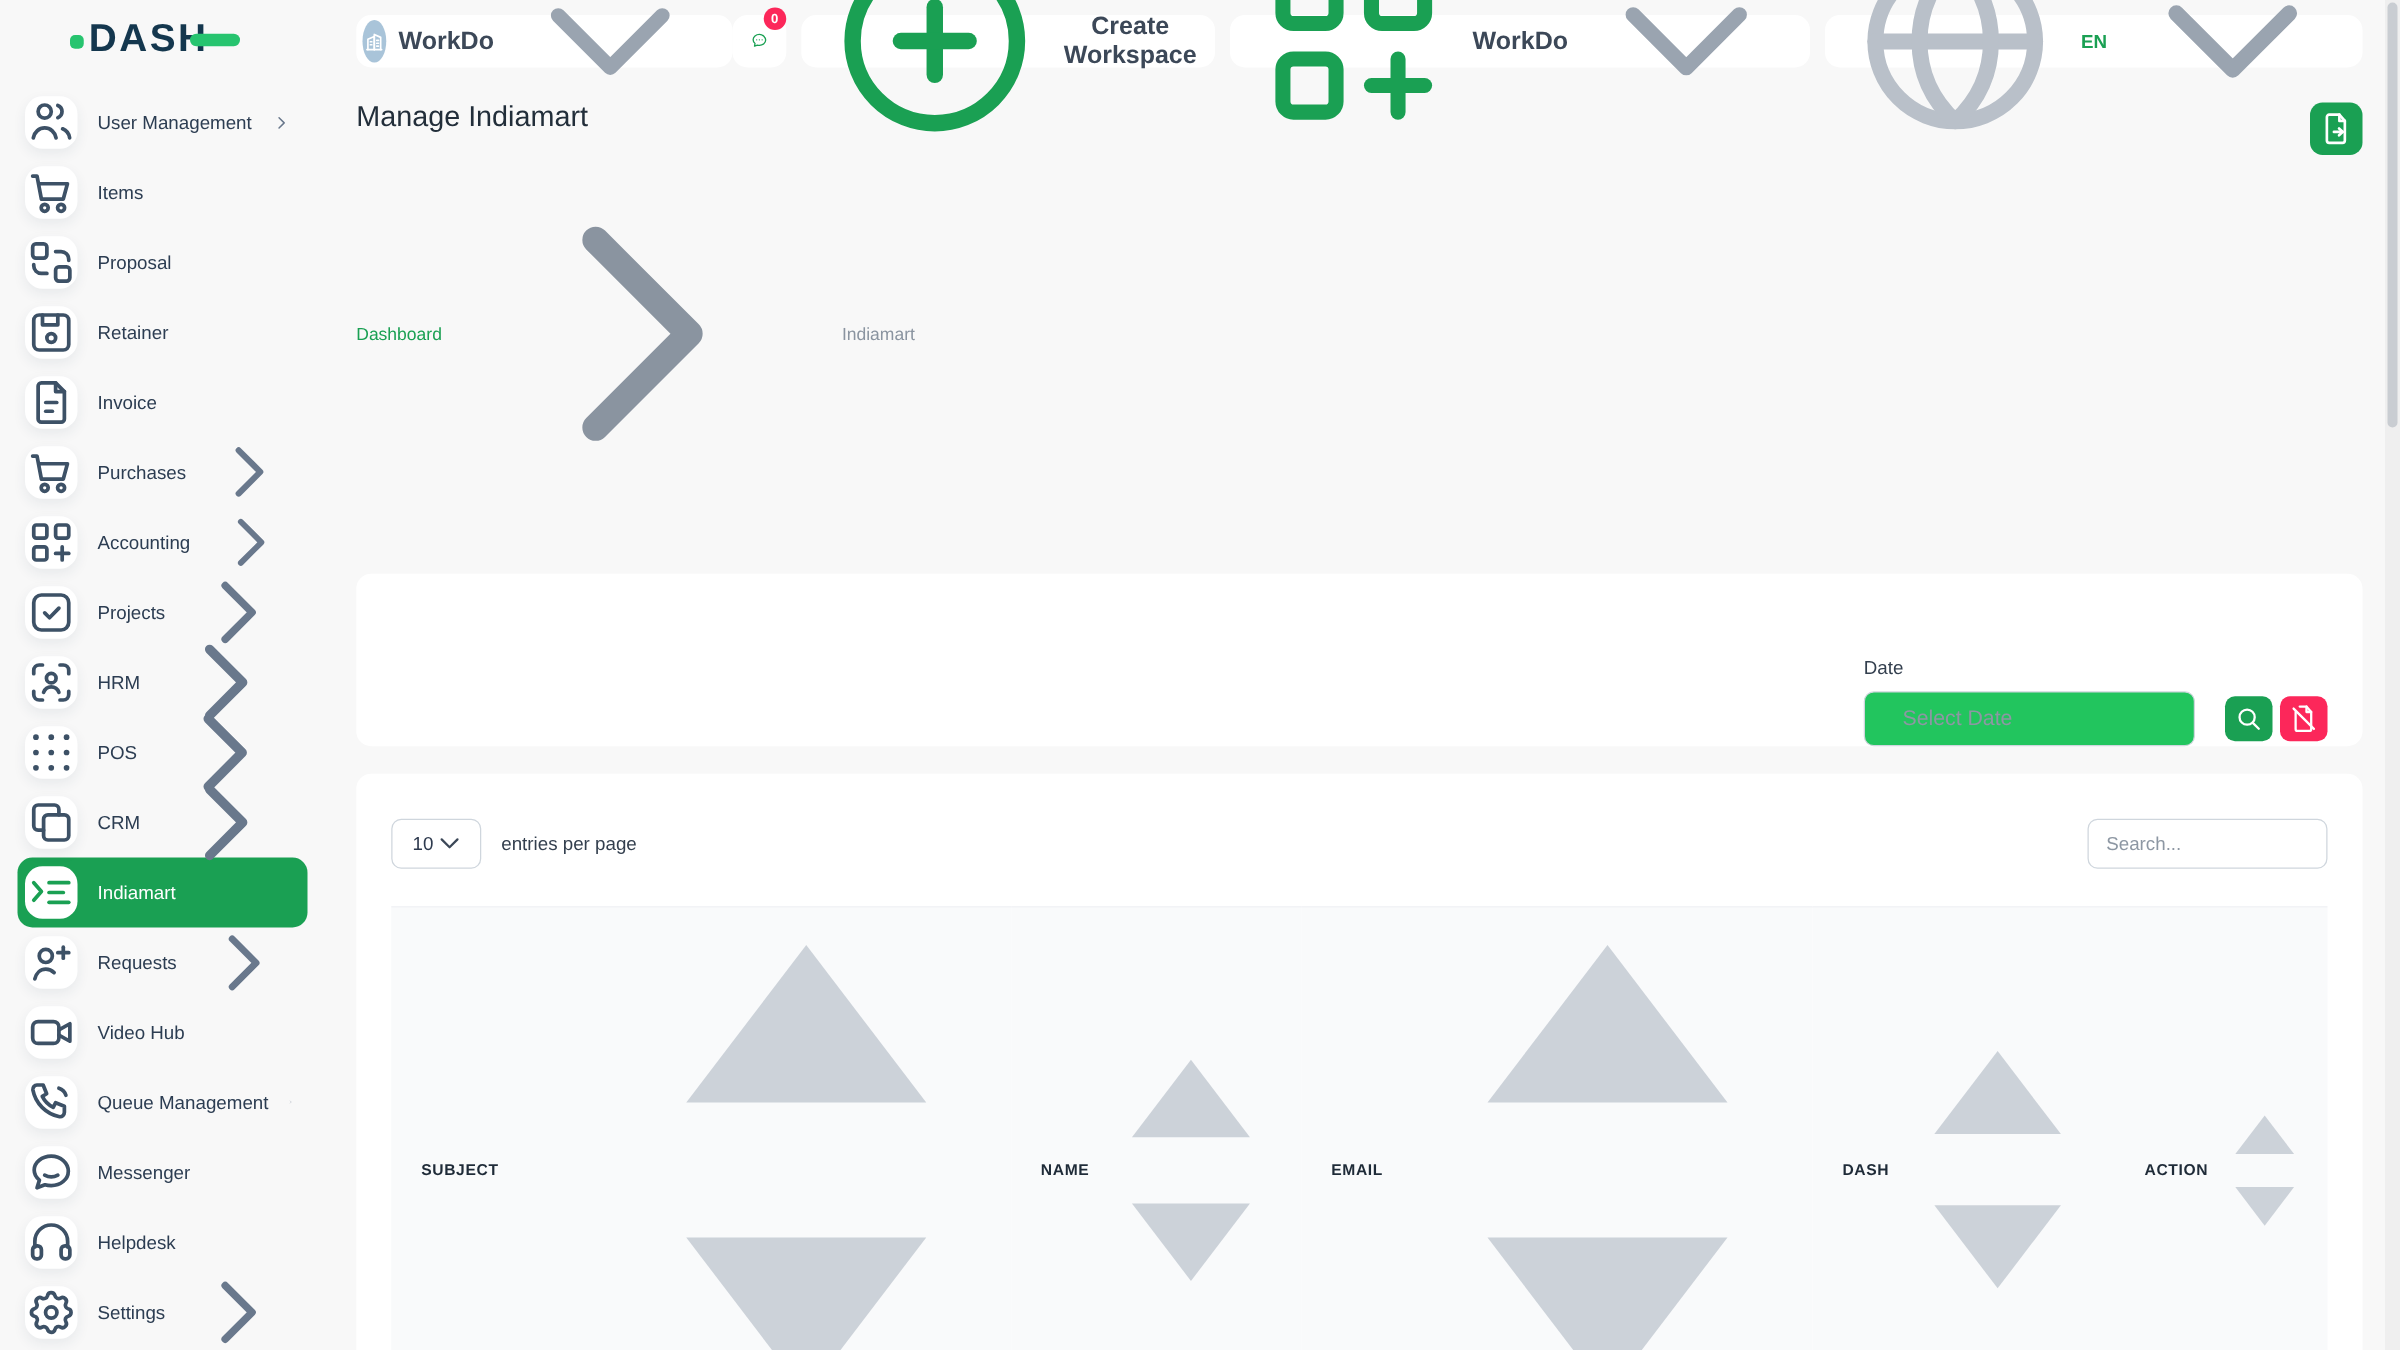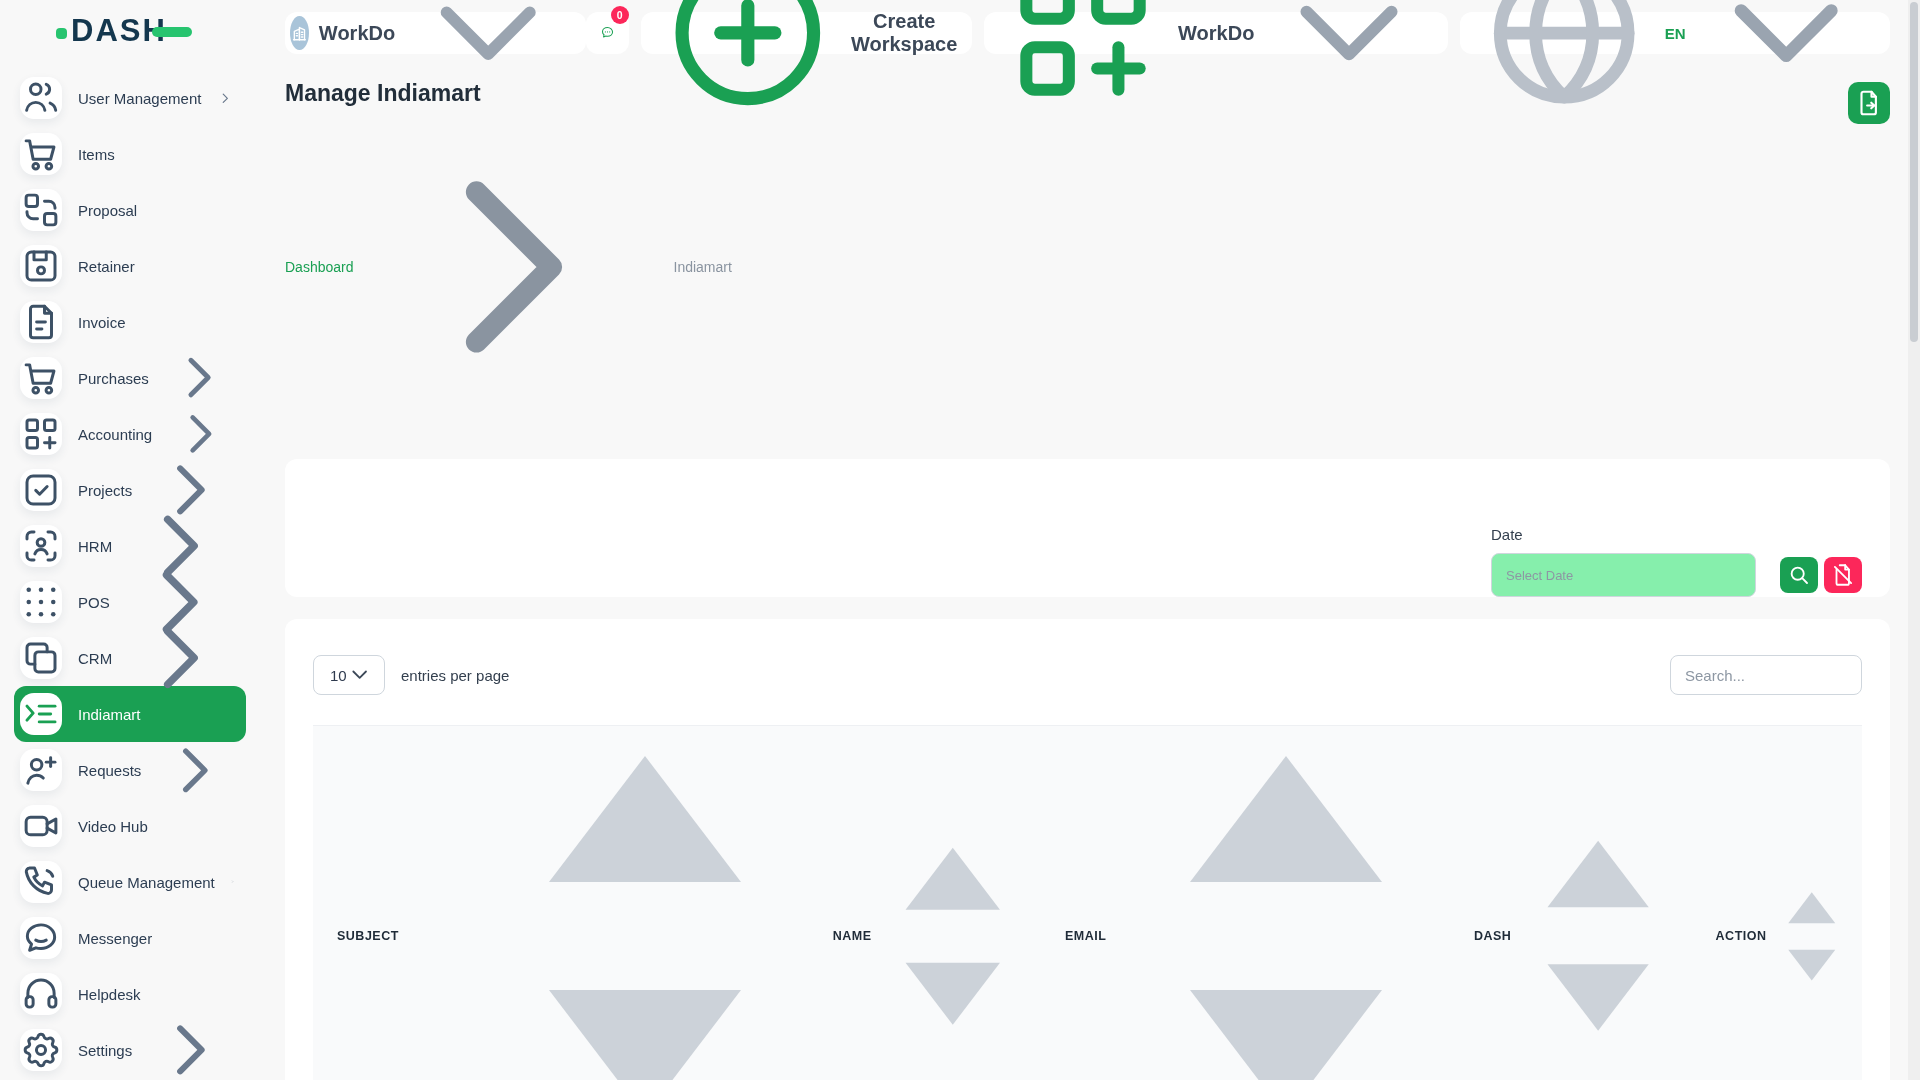--- a/index.html
+++ b/index.html
@@ -44,35 +44,35 @@
   .chat-pill{position:relative;width:52px;justify-content:center;color:var(--green)}
   .chat-pill svg{width:22px;height:22px}
   .badge{position:absolute;top:-6px;right:0;min-width:18px;height:18px;border-radius:9px;background:var(--pink);
          color:#fff;font-size:10.5px;font-weight:700;display:flex;align-items:center;justify-content:center;padding:0 4px}
   .green-ic{color:var(--green)}.green-ic svg{width:19px;height:19px}
   .globe{color:#b9c0c9}.globe svg{width:20px;height:20px}
   .lang-code{color:var(--green);font-weight:700;font-size:15px}
 
   .content{flex:1;padding:26px 30px 0 35px}
   .page-head{display:flex;justify-content:space-between;align-items:flex-start;margin-bottom:42px}
-  .page-title{margin:0;font-size:23px;font-weight:700;color:#222e3a}
+  .page-title{margin:0;font-size:23px;font-weight:400;color:#222e3a}
   .breadcrumb{margin-top:10px;display:flex;align-items:center;gap:10px;font-size:14px}
   .bc-home{color:var(--green);cursor:pointer}
   .bc-sep{color:#8a94a0}.bc-sep svg{width:11px;height:11px}
   .bc-current{color:#8a94a0}
   .export-btn{width:42px;height:42px;border-radius:10px;background:var(--green);border:none;color:#fff;
               display:flex;align-items:center;justify-content:center;cursor:pointer;margin-top:2px}
   .export-btn svg{width:20px;height:20px}
 
   .filter-card{background:#fff;border-radius:12px;height:138px;display:flex;justify-content:flex-end;
                align-items:flex-end;padding:0 28px;margin-bottom:22px}
   .filter-label{font-size:15px;color:#333f4e;margin-bottom:10px}
   .filter-row{display:flex;align-items:center}
-  .date-input{width:265px;height:44px;border:1px solid var(--border);border-radius:8px;padding:0 14px;font-size:13px;
-              color:#333;outline:none;background:#86efac}
+  .date-input{width:265px;height:44px;border:1px solid var(--border);border-radius:8px;padding:0 30px;font-size:17px;
+              color:#333;outline:none;background:#22c55e}
   .date-input::placeholder{color:#8d97a3}
   .sq-btn{width:38px;height:36px;border-radius:8px;border:none;color:#fff;display:flex;align-items:center;
           justify-content:center;cursor:pointer}
   .sq-btn svg{width:17px;height:17px}
   .btn-search{margin-left:24px;background:var(--green)}
   .btn-reset{margin-left:6px;background:var(--pink)}
 
   .table-card{background:#fff;border-radius:12px;padding:36px 28px 40px;min-height:760px}
   .table-controls{display:flex;justify-content:space-between;align-items:center}
   .entries{display:flex;align-items:center;gap:16px}

